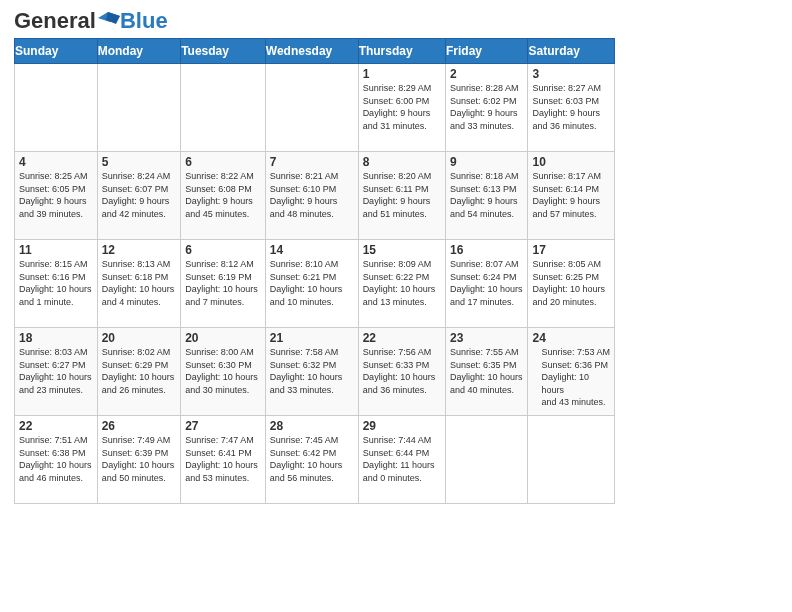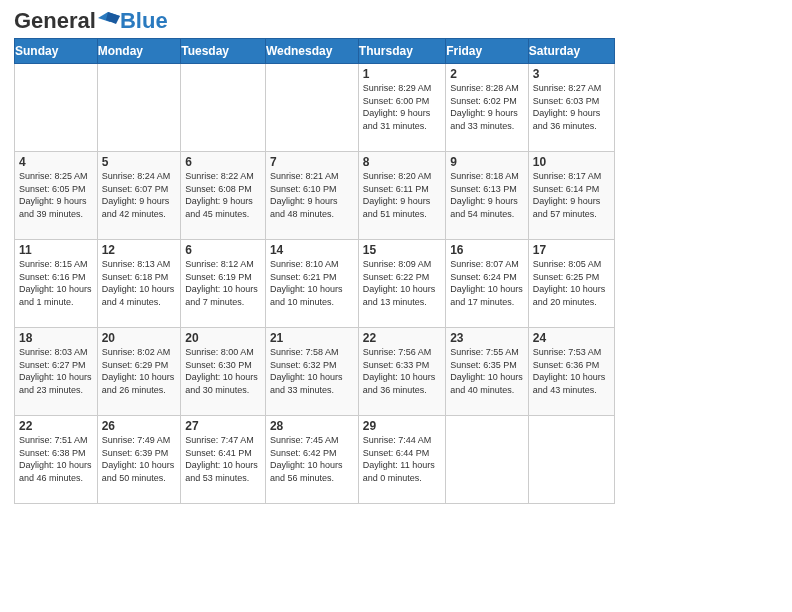--- a/index.html
+++ b/index.html
@@ -293,21 +293,21 @@
           </td>
           <td>
             <span class="day-number">23</span>
             <div class="day-info" style="white-space: pre-line;">Sunrise: 7:55 AM
 Sunset: 6:35 PM
 Daylight: 10 hours
 and 40 minutes.</div>
           </td>
           <td>
             <span class="day-number">24</span>
-            <div class="day-info" style="white-space: pre-line;">Sunrise: 7:53 AM
+            <div class="day-info" style="white-space: pre-line; margin-left: 9px;">Sunrise: 7:53 AM
 Sunset: 6:36 PM
 Daylight: 10 hours
 and 43 minutes.</div>
           </td>
         </tr>
         <tr>
           <td>
             <span class="day-number">22</span>
             <div class="day-info" style="white-space: pre-line;">Sunrise: 7:51 AM
 Sunset: 6:38 PM

